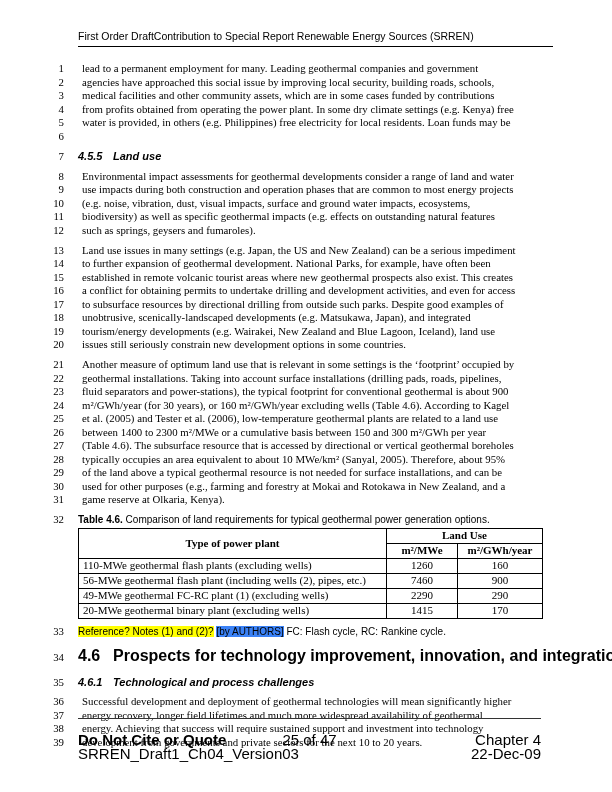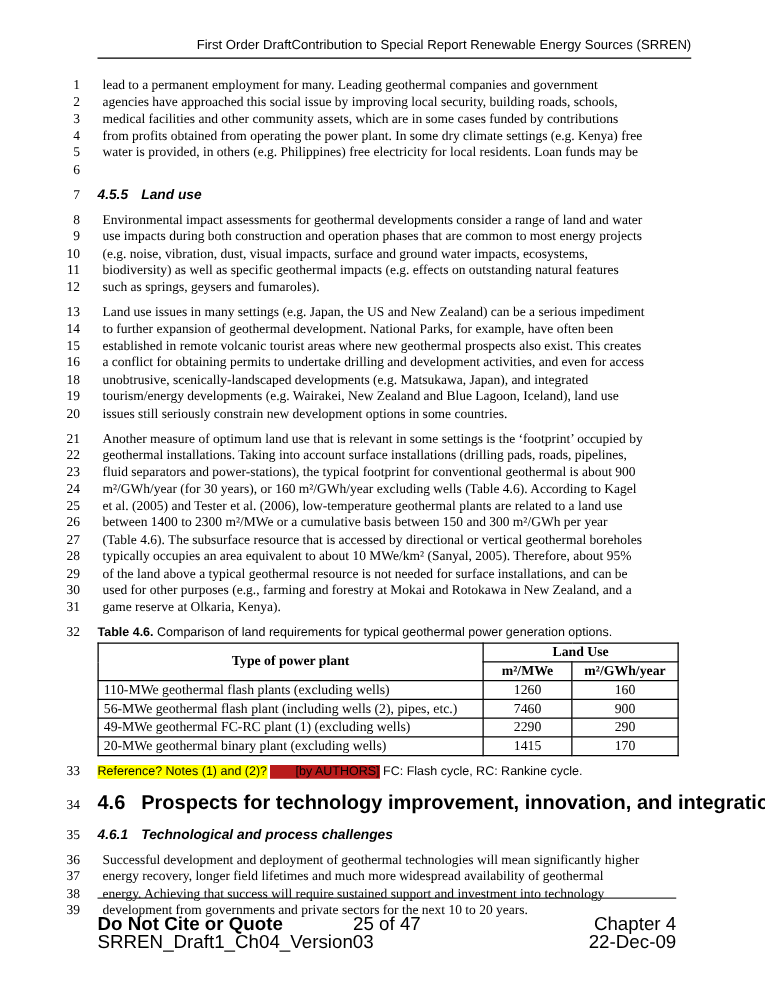--- a/index.html
+++ b/index.html
@@ -7,21 +7,21 @@
     position:relative;
     width:612px;height:792px;
     background:#ffffff;
     overflow:hidden;
     font-family:"Liberation Serif", serif;
     color:#000;
   }
   
   .header{
     position:absolute;top:30px;left:78px;right:59px;
-    display:flex;justify-content:flex-end;
+    display:flex;justify-content:flex-start;
     font-family:"Liberation Sans", sans-serif;
     font-size:10.5px;line-height:12px;
     border-bottom:1px solid #000;
     padding-bottom:4px;
   }
   
   .content{position:absolute;top:62px;left:40px;right:40px;}
   .line-row{display:flex;align-items:baseline;}
   .gutter{
     flex:none;width:24px;text-align:right;
@@ -161,20 +161,24 @@
         </div>
         <div class="line-row ">
           <span class="gutter">15</span>
           <span class="line-text">established in remote volcanic tourist areas where new geothermal prospects also exist. This creates</span>
         </div>
         <div class="line-row ">
           <span class="gutter">16</span>
           <span class="line-text">a conflict for obtaining permits to undertake drilling and development activities, and even for access</span>
         </div>
         <div class="line-row ">
+          <span class="gutter">17</span>
+          <span class="line-text">to subsurface resources by directional drilling from outside such parks. Despite good examples of</span>
+        </div>
+        <div class="line-row ">
           <span class="gutter">18</span>
           <span class="line-text">unobtrusive, scenically-landscaped developments (e.g. Matsukawa, Japan), and integrated</span>
         </div>
         <div class="line-row ">
           <span class="gutter">19</span>
           <span class="line-text">tourism/energy developments (e.g. Wairakei, New Zealand and Blue Lagoon, Iceland), land use</span>
         </div>
         <div class="line-row ">
           <span class="gutter">20</span>
           <span class="line-text">issues still seriously constrain new development options in some countries.</span>
@@ -267,21 +271,21 @@
               <td class="cell-name">20-MWe geothermal binary plant (excluding wells)</td>
               <td class="cell-num">1415</td>
               <td class="cell-num">170</td>
             </tr>
           </tbody>
         </table>
       </div>
       <div class="block-hlline">
         <div class="line-row ">
           <span class="gutter">33</span>
-          <span class="line-text"><span style="background: rgb(255, 255, 0); margin-top: 26px;">Reference? Notes (1) and (2)?</span><span> </span><span style="background: #b91c1c; padding-left: 20px;">[by AUTHORS]</span><span> FC: Flash cycle, RC: Rankine cycle.</span></span>
+          <span class="line-text"><span style="background: rgb(255, 255, 0); margin-top: 26px;">Reference? Notes (1) and (2)?</span><span> </span><span style="background: #3b82f6;">[by AUTHORS]</span><span> FC: Flash cycle, RC: Rankine cycle.</span></span>
         </div>
       </div>
       <div class="block-h2">
         <div class="line-row ">
           <span class="gutter">34</span>
           <span class="line-text"><span class="h-num">4.6</span><span>Prospects for technology improvement, innovation, and integration</span></span>
         </div>
       </div>
       <div class="block-h3">
         <div class="line-row ">

